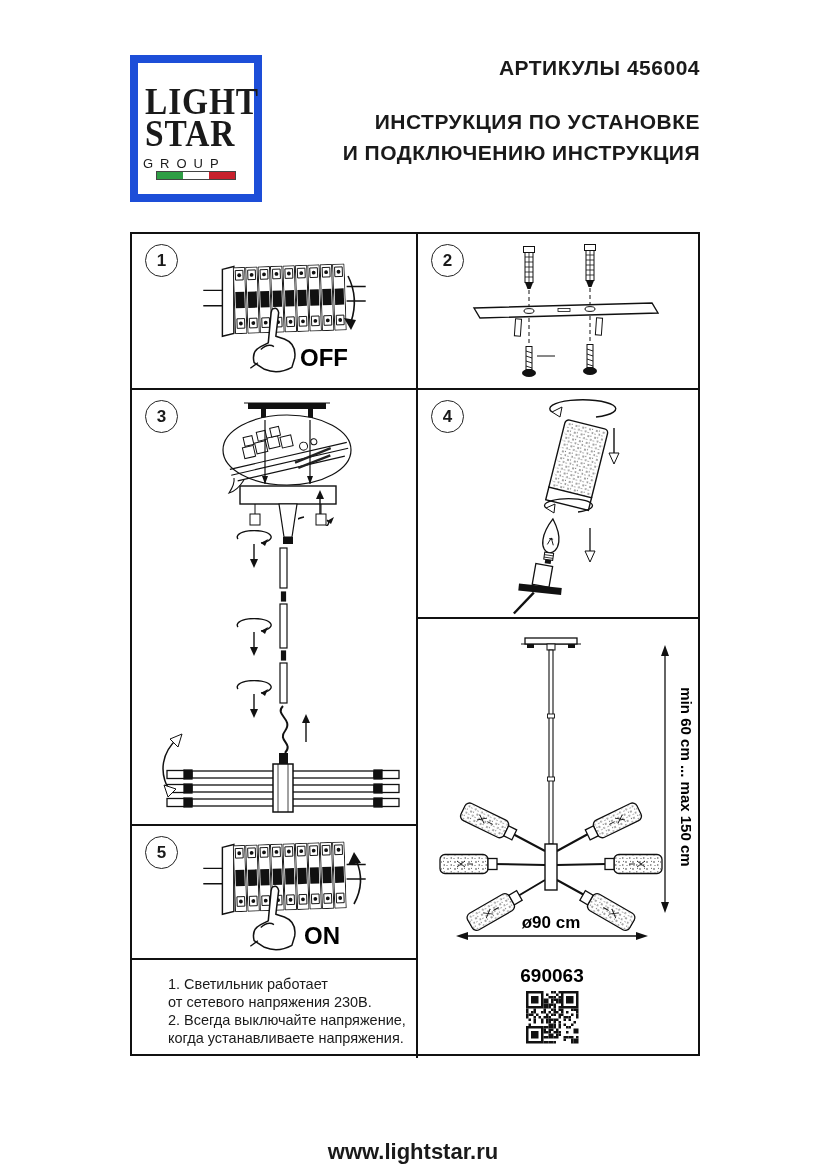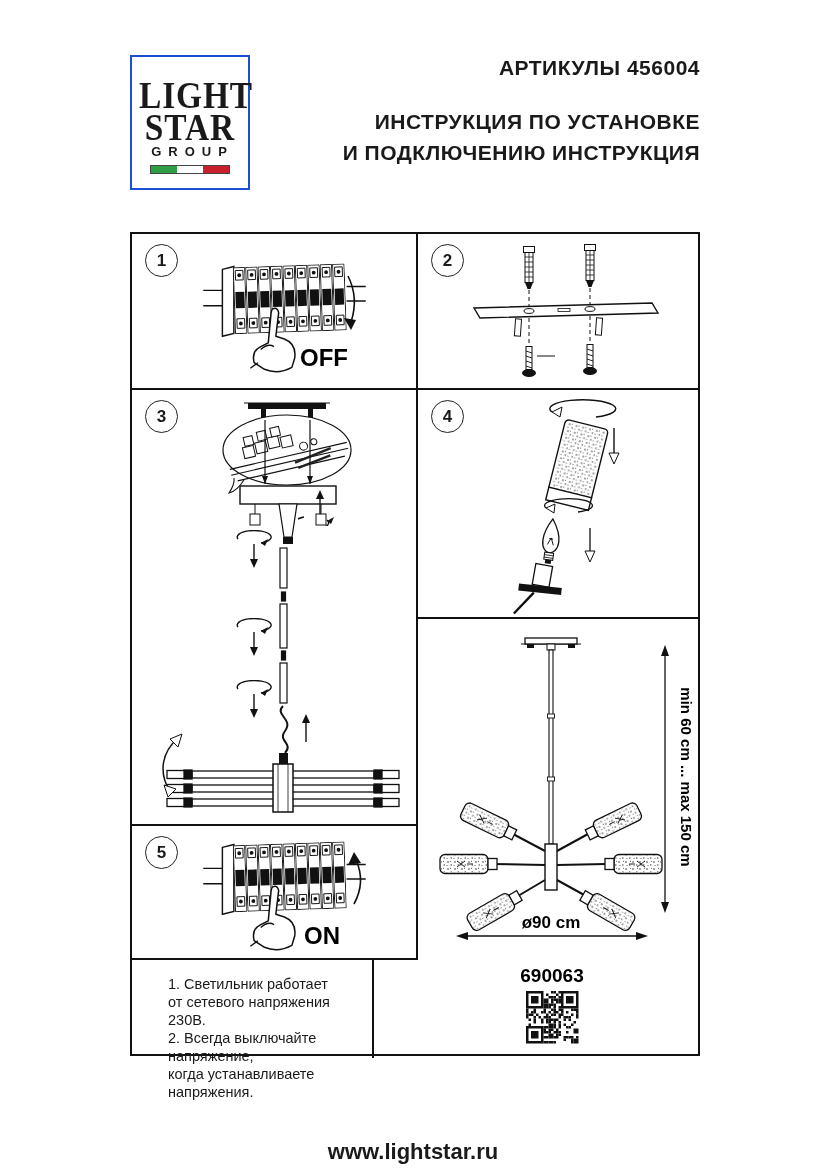--- a/index.html
+++ b/index.html
@@ -1,24 +1,24 @@
 <!DOCTYPE html>
 <html><head>
 <meta charset="utf-8">
 <style>
   html,body{margin:0;padding:0;background:#fff;}
   .page{position:relative;width:826px;height:1169px;background:#fff;overflow:hidden;
         font-family:"Liberation Sans",sans-serif;color:#1a1a1a;}
   
   .logo-box{position:absolute;left:130px;top:55px;width:116px;height:131px;
-            border:2px solid #1d4ed8;text-align:center;}
+            border:8px solid #1d4ed8;text-align:left;}
   .logo-word{font-family:"Liberation Serif",serif;font-weight:bold;font-size:38px;
              line-height:32px;letter-spacing:1px;transform:scaleX(.88);transform-origin:center;}
   .logo-word.first{margin-top:22px;}
-  .logo-group{font-size:13px;letter-spacing:7px;margin-top:1px;margin-left:5px;font-weight:700;}
+  .logo-group{font-size:13px;letter-spacing:7px;margin-top:7px;margin-left:5px;font-weight:400;}
   .flag{position:absolute;left:18px;bottom:14px;width:80px;height:9px;
         display:flex;border:1px solid #444;box-sizing:border-box;}
   .flag span{flex:1;height:100%;}
   .title-block{position:absolute;right:126px;top:52px;text-align:right;
                font-weight:bold;font-size:21px;line-height:31px;letter-spacing:.5px;}
   .title-block .instr{margin-top:23px;margin-left:48px;}
   
   .grid{position:absolute;left:130px;top:232px;width:570px;height:824px;
         border:2px solid #111;box-sizing:border-box;}
   .panel{position:absolute;box-sizing:border-box;}
@@ -281,21 +281,21 @@
       <div class="badge">5</div>
       <svg width="284" height="130" viewBox="0 0 284 130">
         <use href="#breaker" x="70" y="8" width="165" height="86"></use>
         <use href="#hand" x="112" y="58" width="58" height="68"></use>
         <path d="M222,78 q12,-22 2,-44" fill="none" stroke="#111" stroke-width="1.6"></path>
         <polygon points="222,26 216,39 229,37" fill="#111"></polygon>
         <text x="172" y="118" font-size="24" font-weight="600">ON</text>
       </svg>
     </div>
 
-    <div class="panel b-r notes" style="left:0;top:726px;width:242px;height:98px;">
+    <div class="panel b-r notes" style="left:0;top:726px;width:286px;height:98px;">
       <div>1. Светильник работает</div>
       <div>от сетевого напряжения 230В.</div>
       <div>2. Всегда выключайте напряжение,</div>
       <div>когда устанавливаете напряжения.</div>
     </div>
 
     <div class="panel" style="left:286px;top:385px;width:282px;height:439px;">
       <svg width="280" height="437" viewBox="0 0 280 437">
 
         <g>

